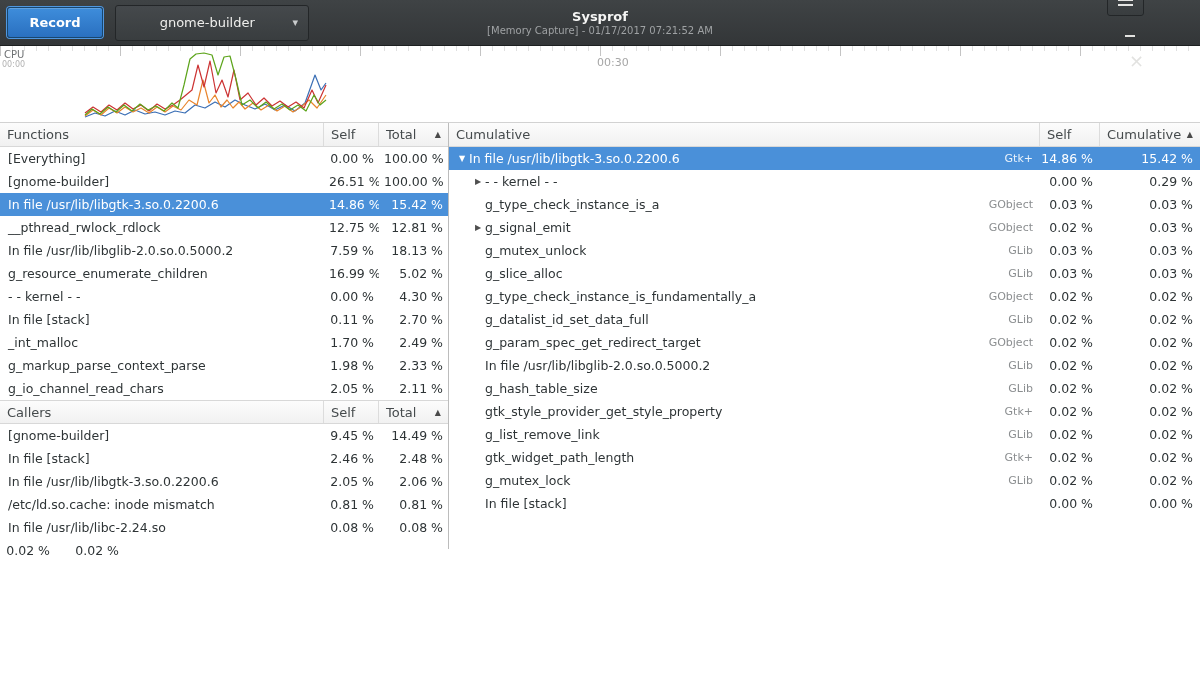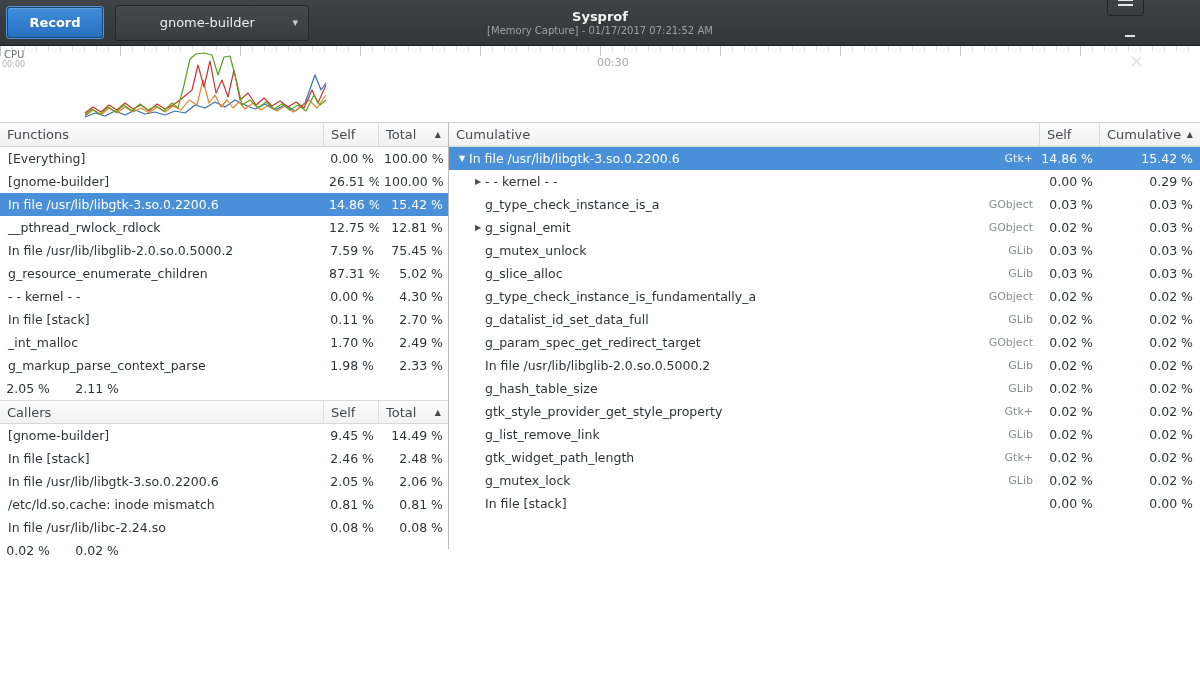--- a/index.html
+++ b/index.html
@@ -161,25 +161,25 @@
             <span class="cell total">15.42 %</span>
           </div>
           <div class="trow">
             <span class="cell name">__pthread_rwlock_rdlock</span>
             <span class="cell self">12.75 %</span>
             <span class="cell total">12.81 %</span>
           </div>
           <div class="trow">
             <span class="cell name">In file /usr/lib/libglib-2.0.so.0.5000.2</span>
             <span class="cell self">7.59 %</span>
-            <span class="cell total">75.45 %</span>
+            <span class="cell total">18.13 %</span>
           </div>
           <div class="trow">
             <span class="cell name">g_resource_enumerate_children</span>
-            <span class="cell self">87.31 %</span>
+            <span class="cell self">16.99 %</span>
             <span class="cell total">5.02 %</span>
           </div>
           <div class="trow">
             <span class="cell name">- - kernel - -</span>
             <span class="cell self">0.00 %</span>
             <span class="cell total">4.30 %</span>
           </div>
           <div class="trow">
             <span class="cell name">In file [stack]</span>
             <span class="cell self">0.11 %</span>
@@ -189,20 +189,21 @@
             <span class="cell name">_int_malloc</span>
             <span class="cell self">1.70 %</span>
             <span class="cell total">2.49 %</span>
           </div>
           <div class="trow">
             <span class="cell name">g_markup_parse_context_parse</span>
             <span class="cell self">1.98 %</span>
             <span class="cell total">2.33 %</span>
           </div>
           <div class="trow">
+            <span class="cell name">g_io_channel_read_chars</span>
             <span class="cell self">2.05 %</span>
             <span class="cell total">2.11 %</span>
           </div>
         </div>
 
       <div class="thead bordered-top">
         <div class="th name-col">
           <span>Callers</span>
         </div>
         <div class="th self-col">

